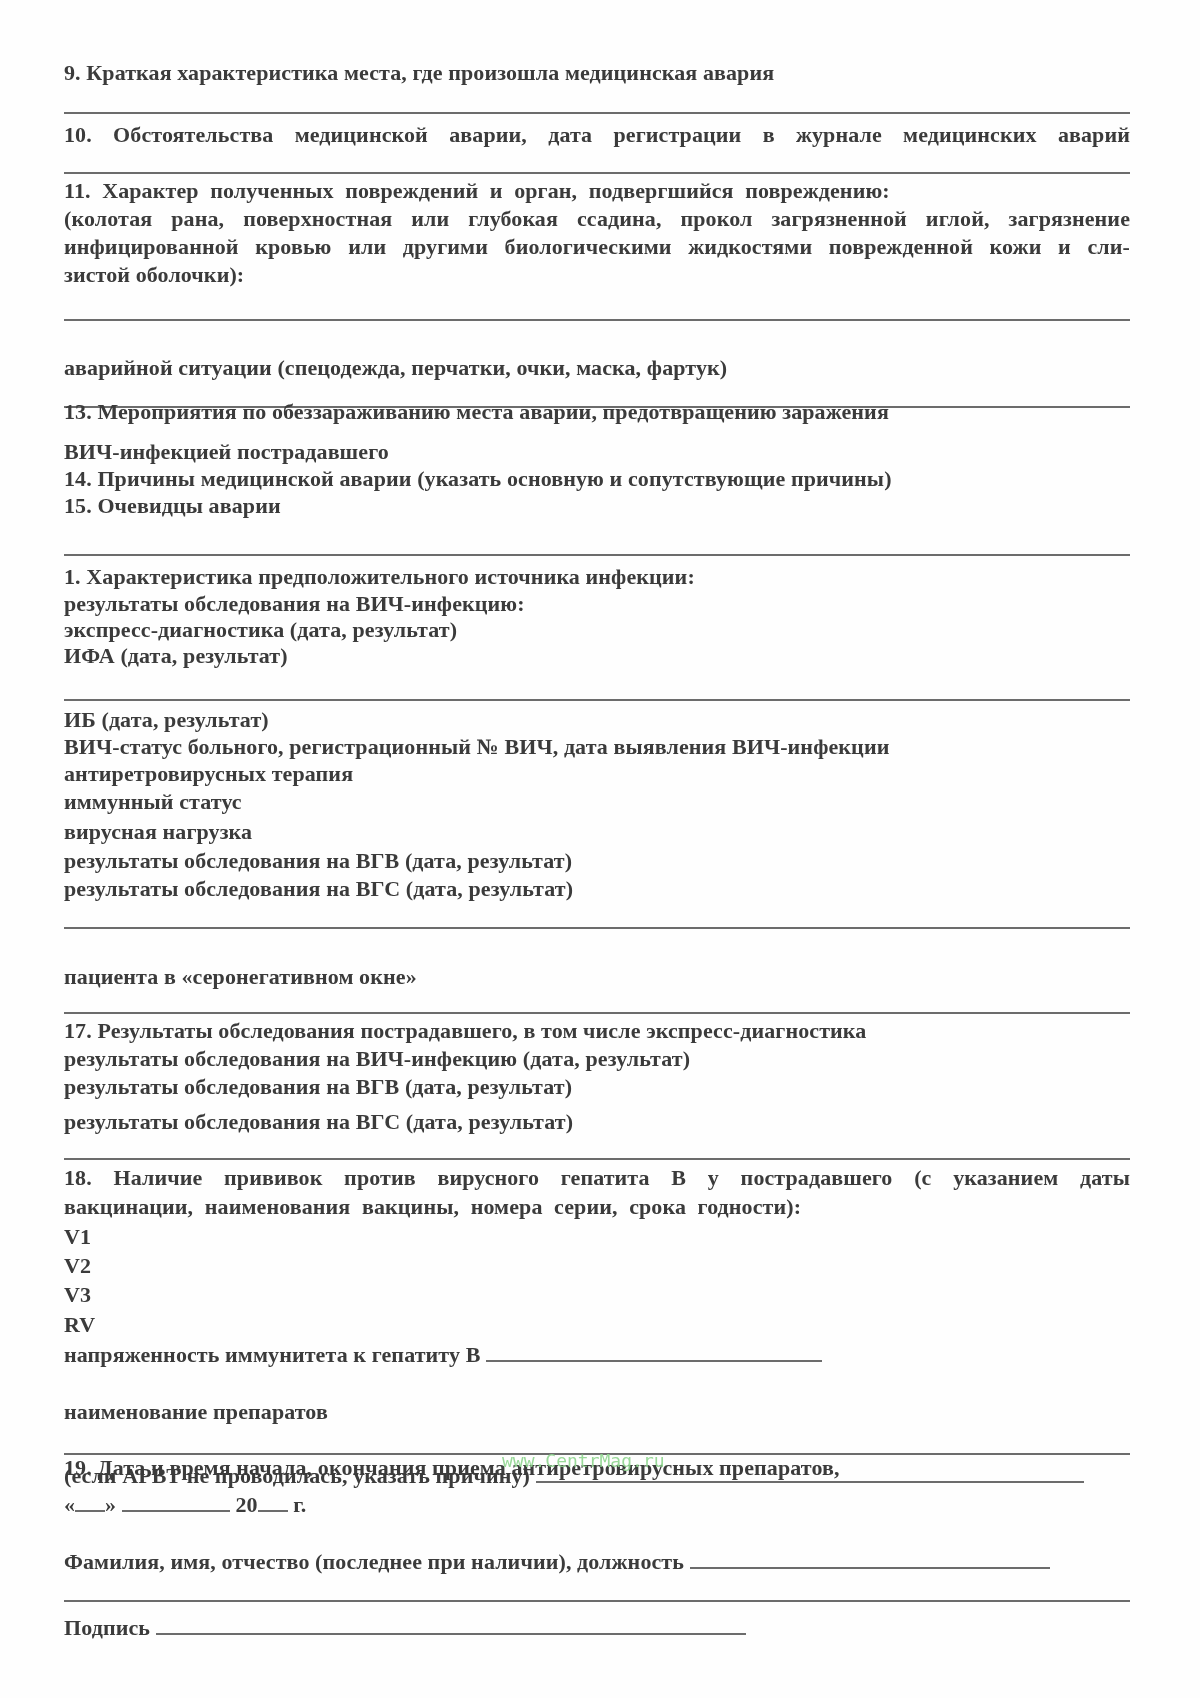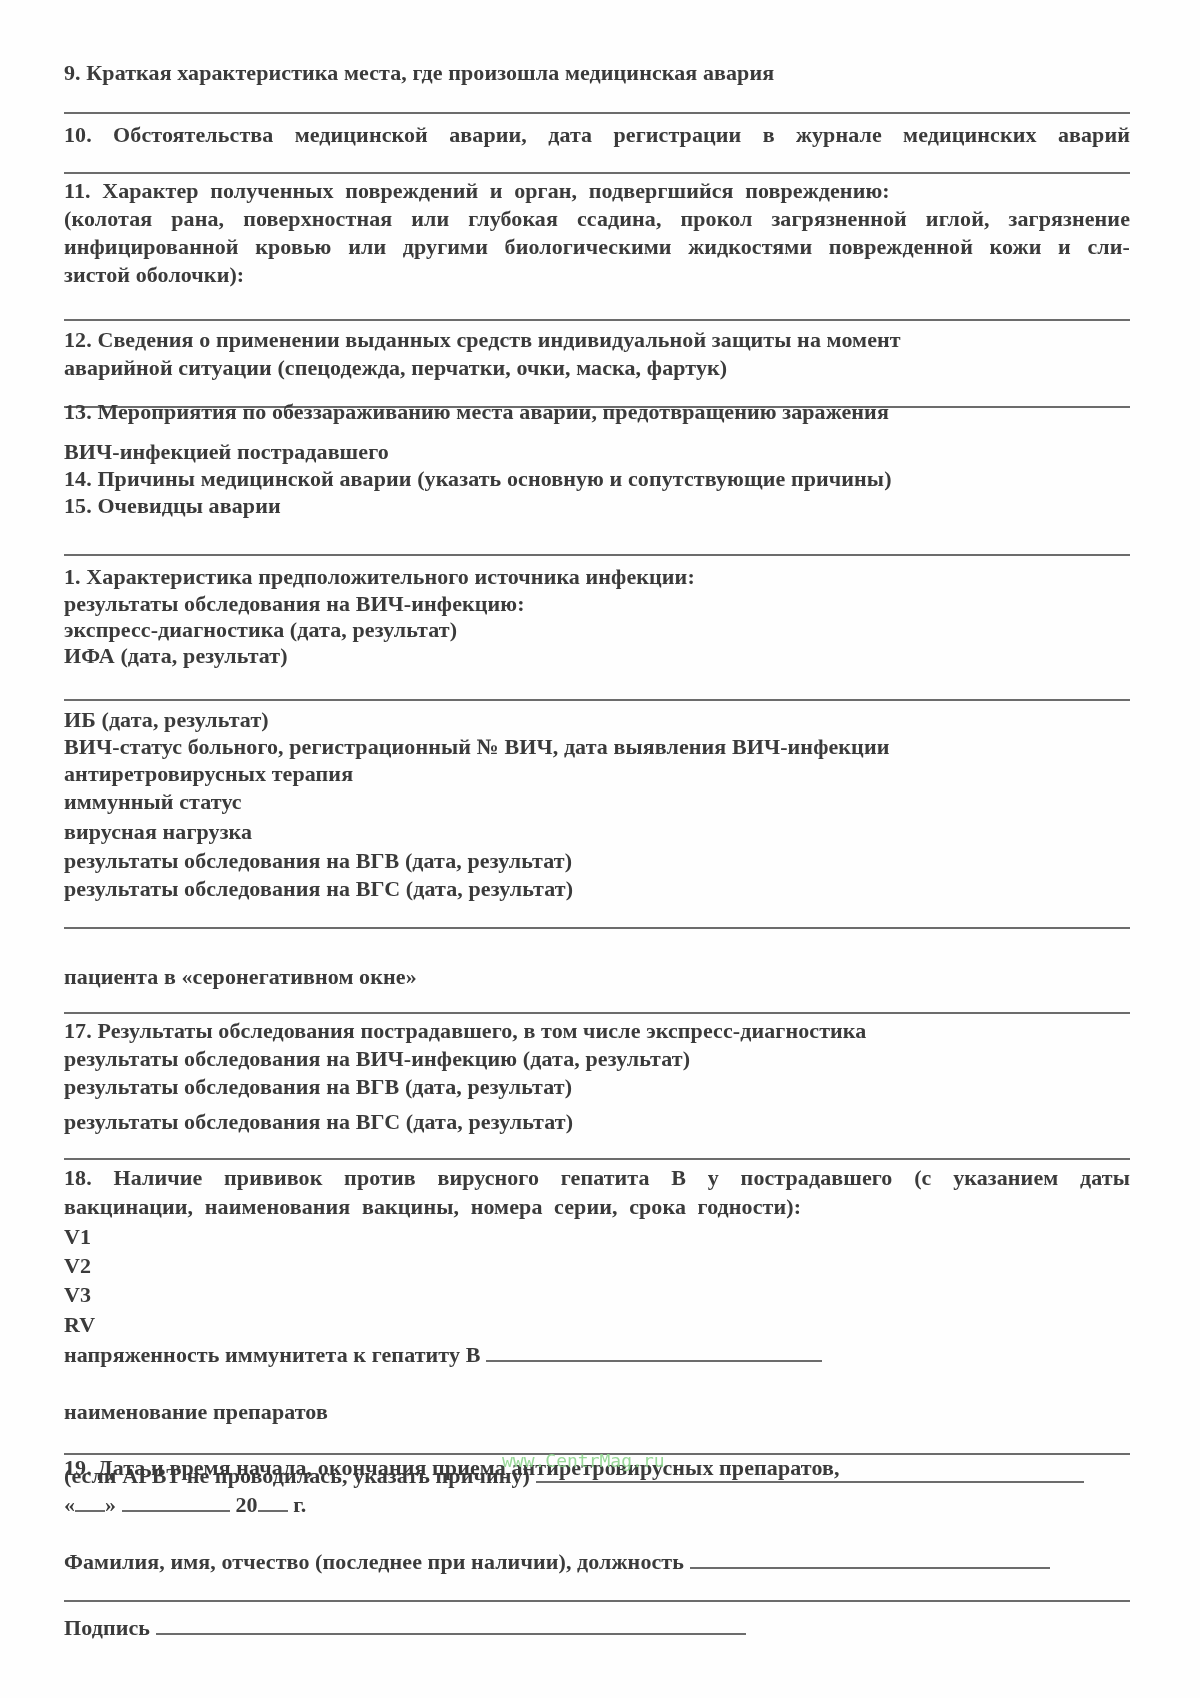--- a/index.html
+++ b/index.html
@@ -32,21 +32,20 @@
 
   <div class="t just" style="top:135px; width:1066px">10. Обстоятельства медицинской аварии, дата регистрации в журнале медицинских аварий</div>
   <div class="rule" style="top:172px"></div>
 
   <div class="t" style="top:191px; word-spacing:6px">11. Характер полученных повреждений и орган, подвергшийся повреждению:</div>
   <div class="t just" style="top:247px">инфицированной кровью или другими биологическими жидкостями поврежденной кожи и сли-</div>
   <div class="t just" style="top:219px">(колотая рана, поверхностная или глубокая ссадина, прокол загрязненной иглой, загрязнение</div>
   <div class="t" style="top:275px">зистой оболочки):</div>
   <div class="rule" style="top:319px"></div>
 
-  <div class="t" style="top:340px">12. Сведения о применении выданных средств индивидуальной защиты на момент</div>
   <div class="t" style="top:368px">аварийной ситуации (спецодежда, перчатки, очки, маска, фартук)</div>
   <div class="rule" style="top:406px"></div>
 
   <div class="t" style="top:412px">13. Мероприятия по обеззараживанию места аварии, предотвращению заражения</div>
   <div class="t" style="top:452px">ВИЧ-инфекцией пострадавшего</div>
   <div class="t" style="top:479px">14. Причины медицинской аварии (указать основную и сопутствующие причины)</div>
   <div class="t" style="top:506px">15. Очевидцы аварии</div>
   <div class="rule" style="top:554px"></div>
 
   <div class="t" style="top:577px">1. Характеристика предположительного источника инфекции:</div>

